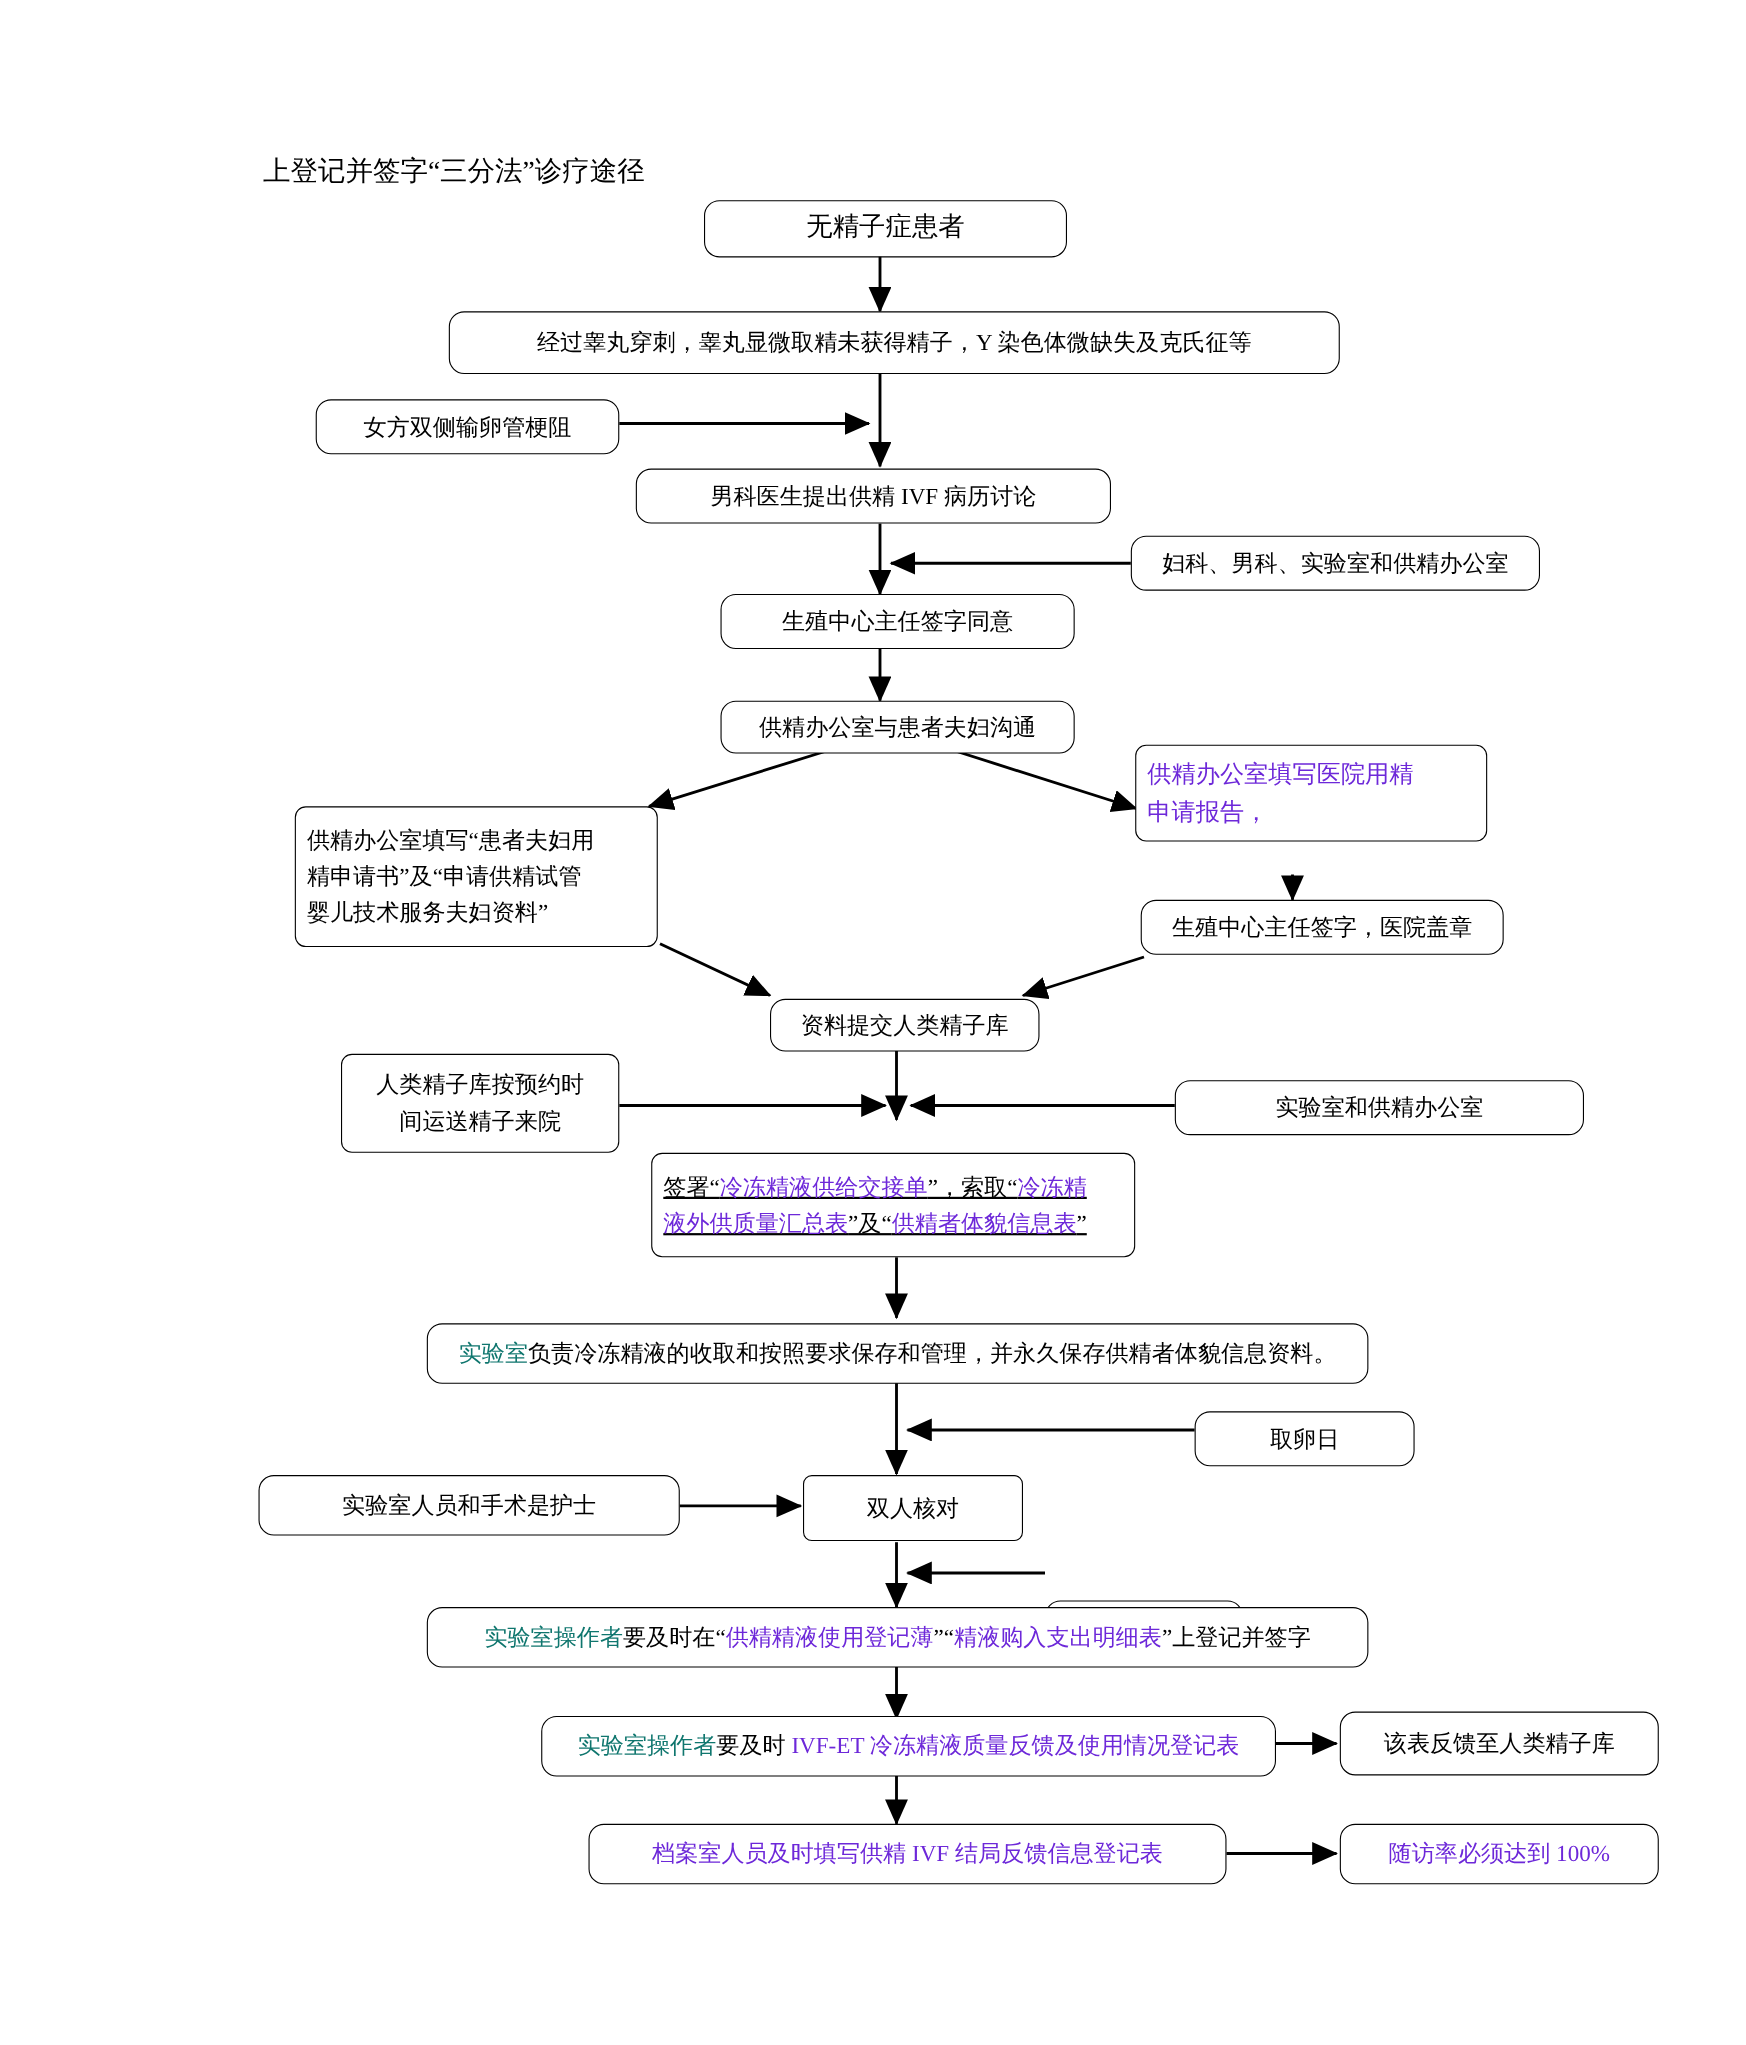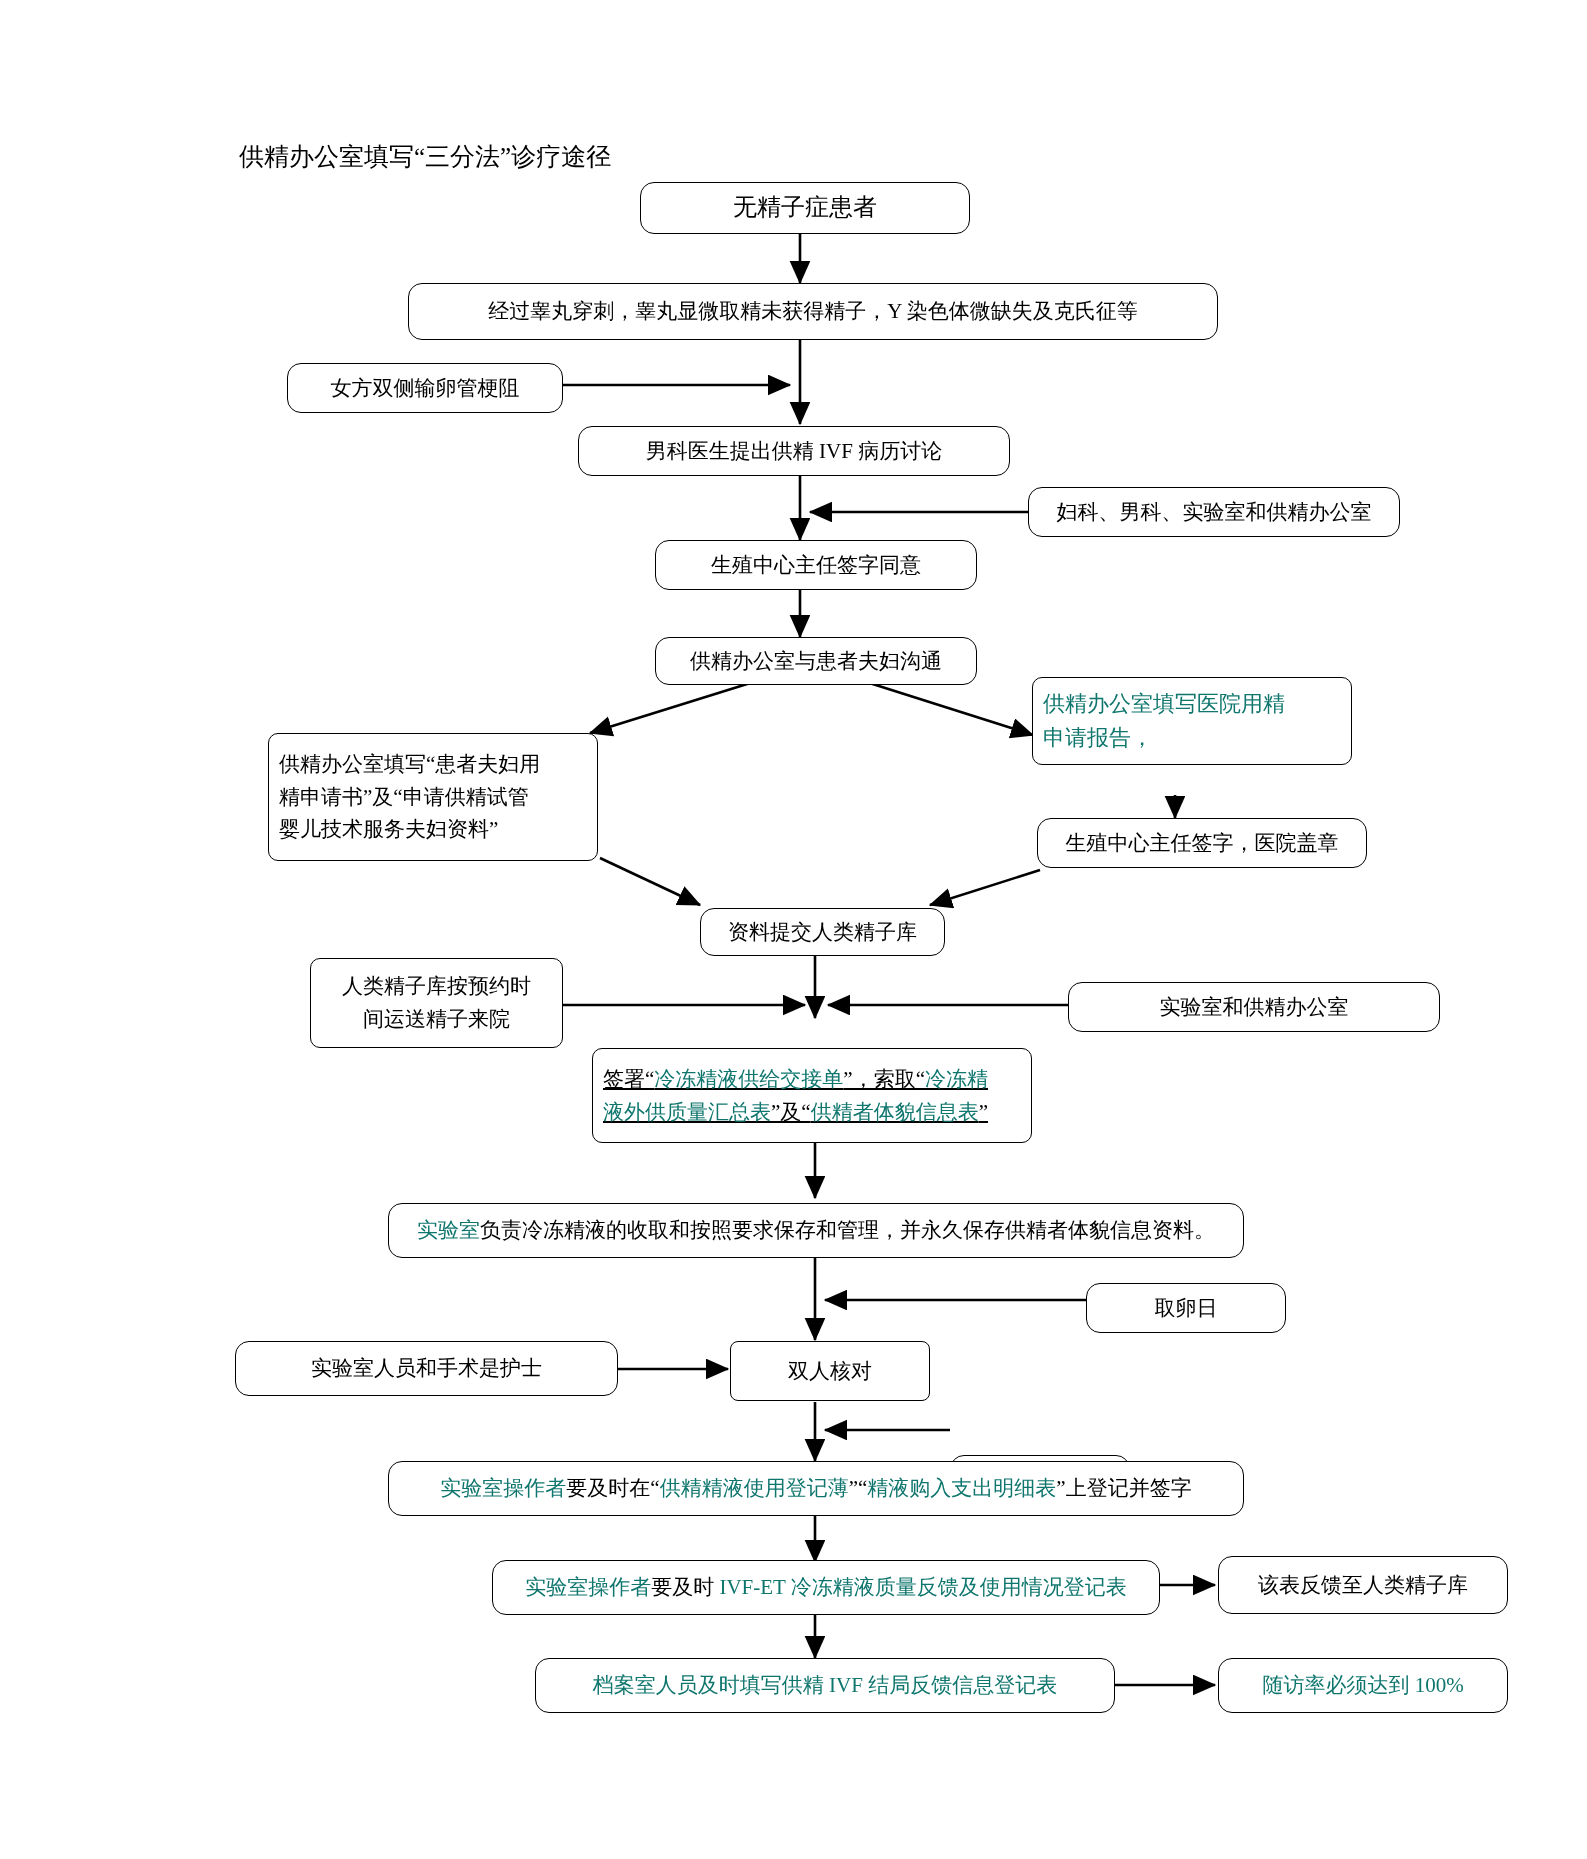--- a/index.html
+++ b/index.html
@@ -42,21 +42,21 @@
   .title {
     position: absolute;
     white-space: nowrap;
     font-size: 25px;
     line-height: 1;
   }
   .f24 { font-size: 24px; }
   .f22 { font-size: 22px; }
   .f21 { font-size: 21px; }
   .f20 { font-size: 20px; }
-  .blue { color: #0f766e; }
+  .blue { color: #6d28d9; }
   .red  { color: #0f766e; }
   .ml { text-align: left; }
 </style>
 </head>
 <body>
 
 <div id="canvas">
 
   <svg id="svg-layer" viewBox="0 0 1587 1859">
     <defs>
@@ -109,21 +109,21 @@
       <line x1="815" y1="1507" x2="815" y2="1562" marker-end="url(#ah)"></line>
 
       <line x1="1160" y1="1585" x2="1215" y2="1585" marker-end="url(#ah)"></line>
 
       <line x1="815" y1="1610" x2="815" y2="1658" marker-end="url(#ah)"></line>
 
       <line x1="1115" y1="1685" x2="1215" y2="1685" marker-end="url(#ah)"></line>
     </g>
   </svg>
 
-  <div class="title" style="left:239px; top:144px;">供精办公室填写“三分法”诊疗途径</div>
+  <div class="title" style="left:239px; top:144px;">上登记并签字“三分法”诊疗途径</div>
 
   <div class="node" style="left:640px; top:182px; width:330px; height:52px;">
     <span class="inner f24">无精子症患者</span>
   </div>
 
   <div class="node" style="left:408px; top:283px; width:810px; height:57px;">
     <span class="inner f21">经过睾丸穿刺，睾丸显微取精未获得精子，Y 染色体微缺失及克氏征等</span>
   </div>
 
   <div class="node" style="left:287px; top:363px; width:276px; height:50px;">

